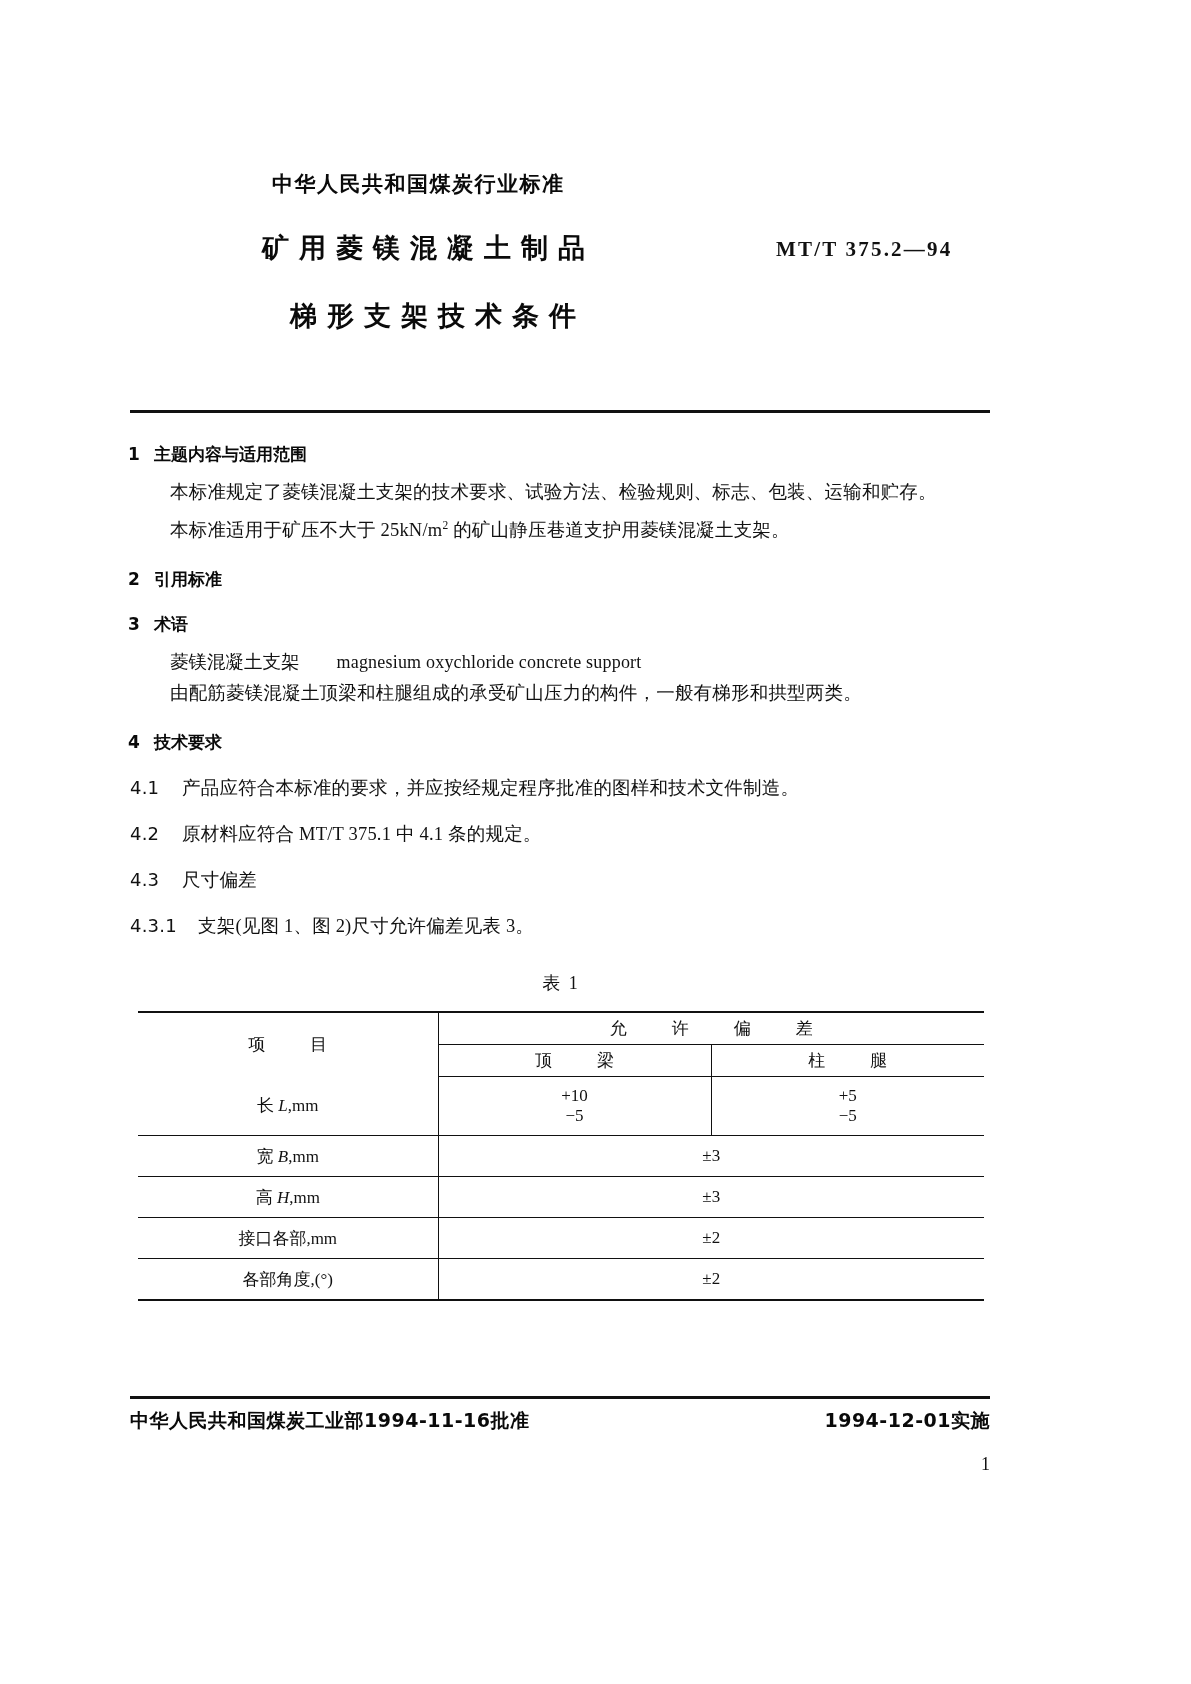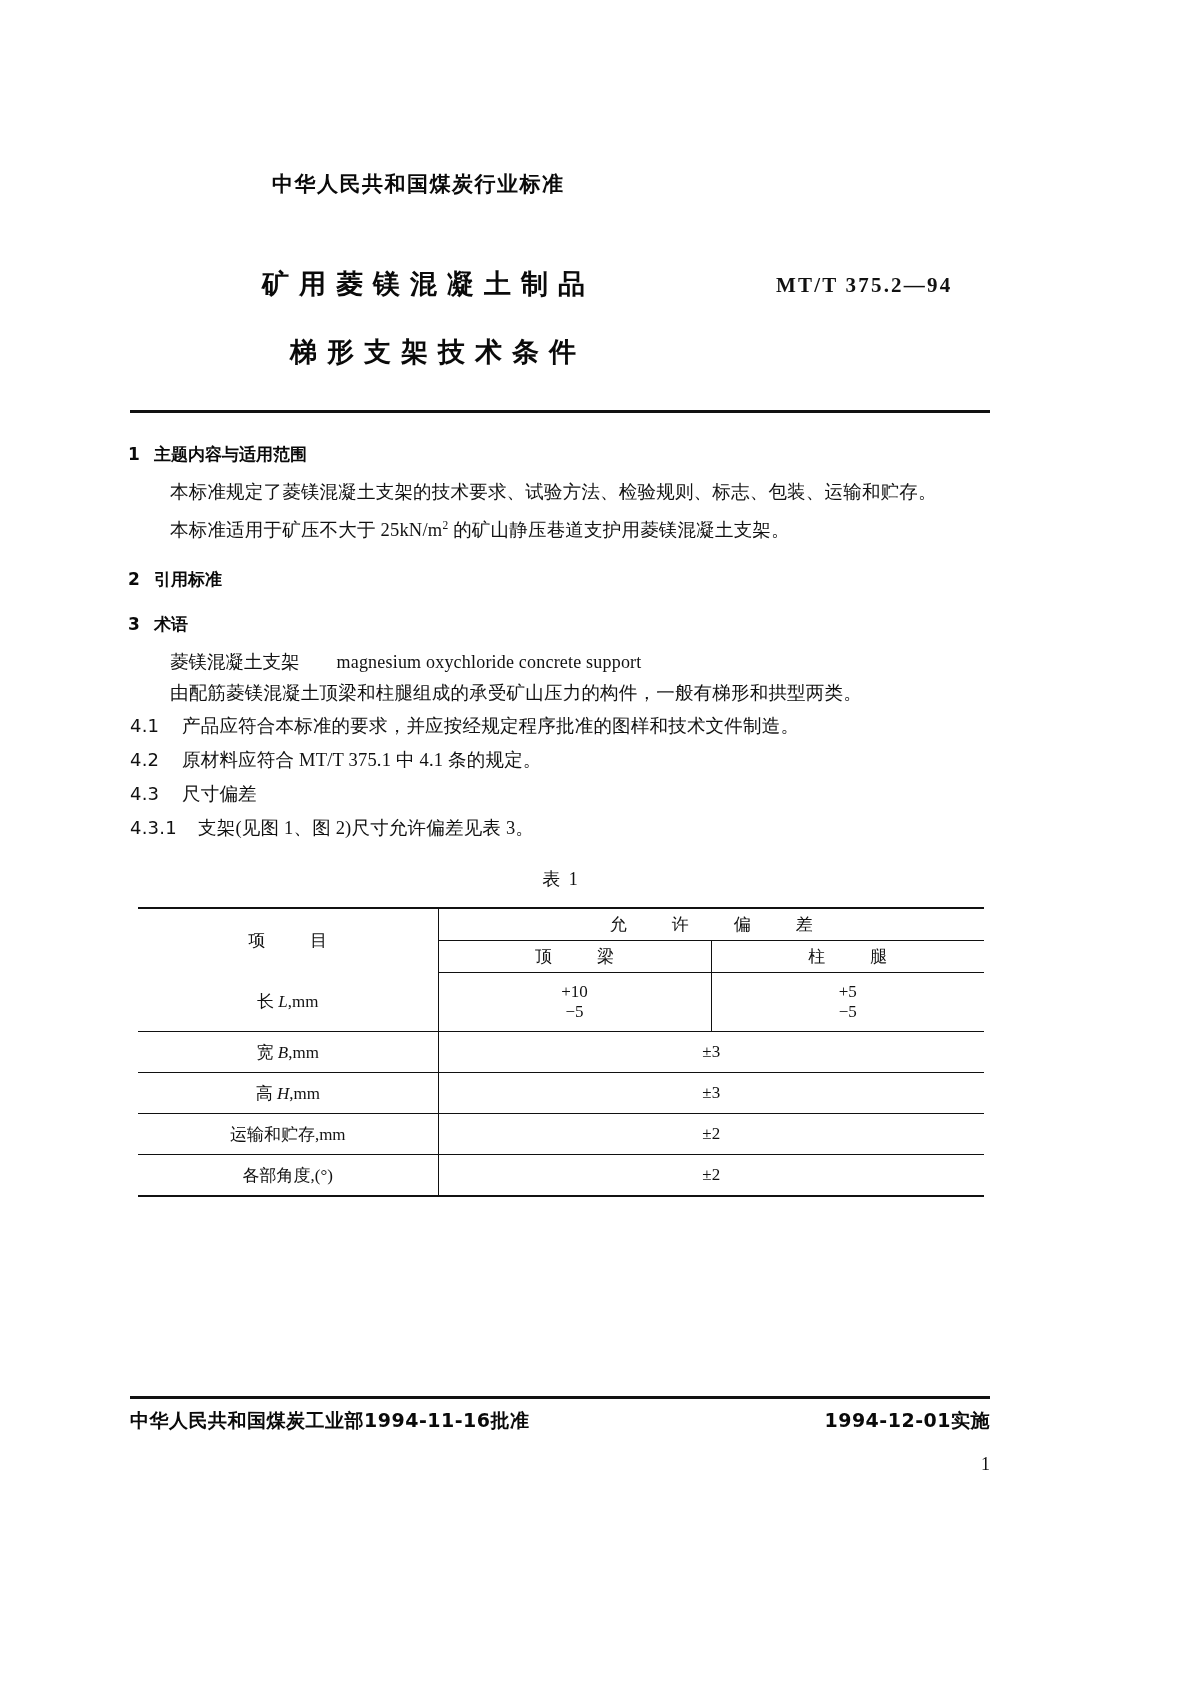--- a/index.html
+++ b/index.html
@@ -33,21 +33,21 @@
   .org-line {
     font-family: Liberation Mono, monospace;
     font-weight: bold;
     font-size: 21px;
     letter-spacing: 1.5px;
     margin-left: 142px;
     color: #0a0a0a;
   }
   .title-row {
     position: relative;
-    margin-top: 68px;
+    margin-top: 32px;
     height: 42px;
   }
   .doc-title-1, .doc-title-2 {
     font-family: "DejaVu Sans", "Liberation Sans", sans-serif;
     font-weight: bold;
     font-size: 27px;
     letter-spacing: 10px;
     color: #0a0a0a;
     white-space: nowrap;
   }
@@ -121,21 +121,21 @@
     font-size: 18.5px;
     line-height: 31px;
     margin: 0 0 0 42px;
     white-space: nowrap;
     letter-spacing: 0.2px;
   }
   .para.tight { margin-bottom: 2px; }
 
   .clause {
     font-size: 18.5px;
-    line-height: 33px;
+    line-height: 45px;
     margin: 0 0 0 2px;
     white-space: nowrap;
     letter-spacing: 0.2px;
   }
   .clause .cnum {
     display: inline-block;
     min-width: 52px;
     font-family: "DejaVu Sans", "Liberation Sans", sans-serif;
     font-size: 18px;
   }
@@ -267,20 +267,23 @@
     <div class="sec-head sec-gap">
       <span class="num">2</span><span>引用标准</span>
     </div>
 
     <div class="sec-head sec-gap">
       <span class="num">3</span><span>术语</span>
     </div>
     <p class="term-line"><span>菱镁混凝土支架</span>　　<span class="term-en">magnesium oxychloride concrete support</span></p>
     <p class="para">由配筋菱镁混凝土顶梁和柱腿组成的承受矿山压力的构件，一般有梯形和拱型两类。</p>
 
+    <div class="sec-head sec-gap">
+      <span class="num">4</span><span>技术要求</span>
+    </div>
 
     <p class="clause"><span class="cnum">4.1</span><span>产品应符合本标准的要求，并应按经规定程序批准的图样和技术文件制造。</span></p>
     <p class="clause"><span class="cnum">4.2</span><span>原材料应符合 MT/T 375.1 中 4.1 条的规定。</span></p>
     <p class="clause"><span class="cnum">4.3</span><span>尺寸偏差</span></p>
     <p class="clause"><span class="cnum wide">4.3.1</span><span>支架(见图 1、图 2)尺寸允许偏差见表 3。</span></p>
 
     <div class="table-cap">表 1</div>
 
     <table class="spec">
       <colgroup>
@@ -321,21 +324,21 @@
 
         <tr class="row-h">
           <td class="thin-b thin-r">
             <span>高 </span><span class="ital">H</span><span>,mm</span>
           </td>
           <td class="thin-b" colspan="2">±3</td>
         </tr>
 
         <tr class="row-h">
           <td class="thin-b thin-r">
-            <span>运输和贮存</span><span>,mm</span>
+            <span>接口各部</span><span>,mm</span>
           </td>
           <td class="thin-b" colspan="2">±2</td>
         </tr>
 
         <tr class="row-h">
           <td class="tbl-outer-bot thin-r">
             <span>各部角度</span><span>,(°)</span>
           </td>
           <td class="tbl-outer-bot" colspan="2">±2</td>
         </tr>

